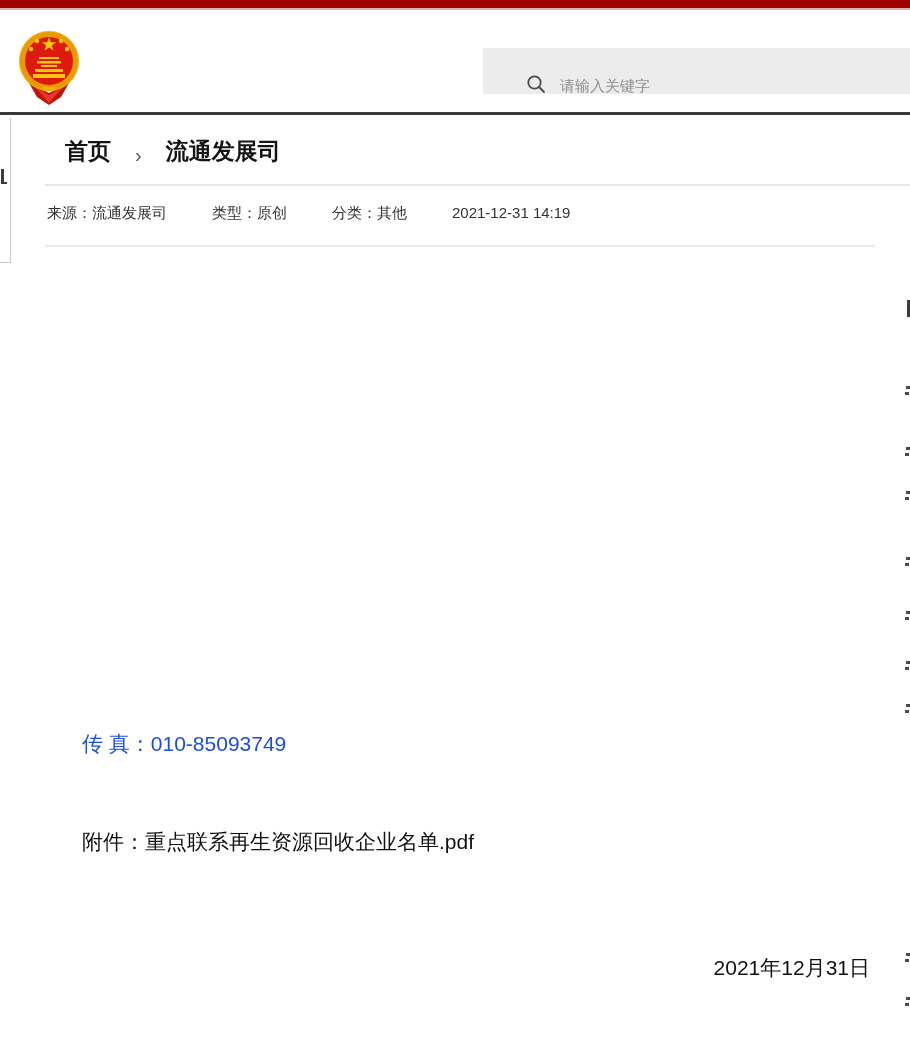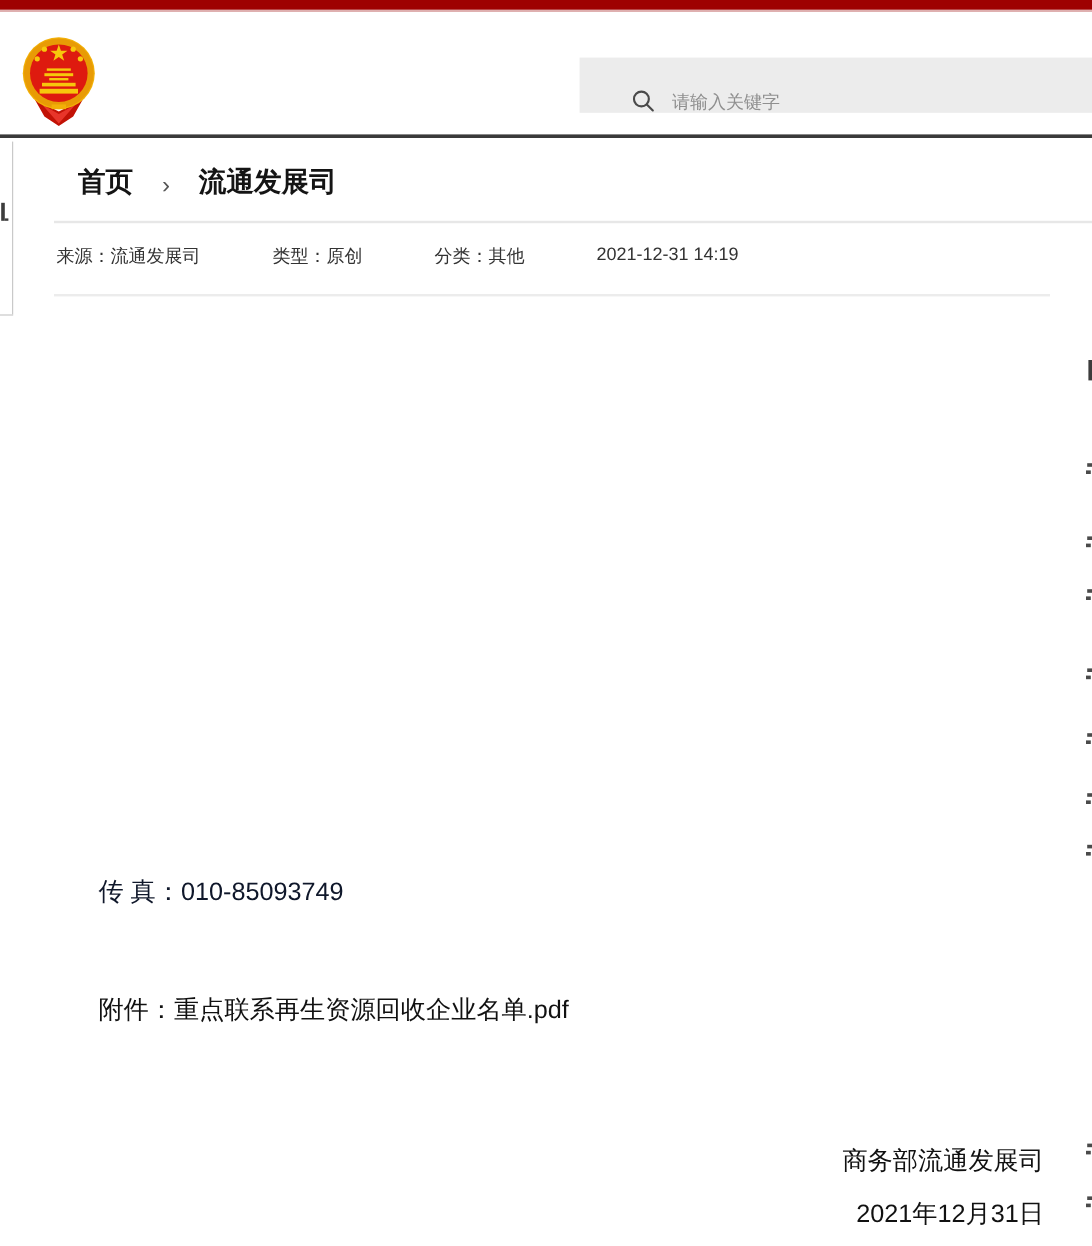--- a/index.html
+++ b/index.html
@@ -47,33 +47,33 @@
   
   .breadcrumb { position:absolute; left:45px; top:136px; display:flex; align-items:flex-end;
                 font-size:23px; font-weight:bold; color:#141414;margin-left:20px; }
   .crumb-sep { font-weight:400; color:#555; font-size:20px; margin:0 24px; }
   .crumb { cursor:pointer; }
 
   .divider-1 { position:absolute; left:45px; top:184px; width:865px; height:2px; background:#e7e7e7; }
   .divider-2 { position:absolute; left:45px; top:245px; width:830px; height:2px; background:#ececec; }
 
   
-  .meta { position:absolute; left:47px; top:204px; display:flex; gap:60px;
+  .meta { position:absolute; left:47px; top:204px; display:flex; gap:45px;
           font-size:15px; color:#333; }
 
   
   .article-title { position:absolute; left:40px; top:276px; width:830px;
                    font-size:32px; font-weight:bold; color:#0f0f0f; letter-spacing:0.5px; }
   .article-body { position:absolute; left:40px; top:381px; width:830px;
                   font-size:21px; color:#111; line-height:43px;
                   text-align:justify; text-indent:2em; }
   .line-phone { position:absolute; left:40px; top:650px; width:830px;
                 font-size:21px; color:#111; line-height:43px; text-indent:2em; }
   .line-fax   { position:absolute; left:40px; top:722px; width:830px;
-                font-size:21px; color:#0f172a; line-height:43px; text-indent:2em; }
+                font-size:21px; color:#1d4ed8; line-height:43px; text-indent:2em; }
   .line-attach{ position:absolute; left:40px; top:820px; width:830px;
                 font-size:21px; color:#111; line-height:43px; text-indent:2em; cursor:pointer; }
   .signature  { position:absolute; left:40px; top:946px; width:830px;
                 font-size:21px; color:#111; line-height:44px; text-align:right; }
 </style>
 </head>
 <body>
 
 <div class="page">
 
@@ -174,17 +174,16 @@
   </div>
 
   <div class="divider-2"></div>
 
 
 
   <p class="line-fax">传 真：010-85093749</p>
   <p class="line-attach">附件：重点联系再生资源回收企业名单.pdf</p>
 
   <div class="signature">
-    <div>商务部流通发展司</div>
     <div>2021年12月31日</div>
   </div>
 
 </div>
 
 </body></html>

